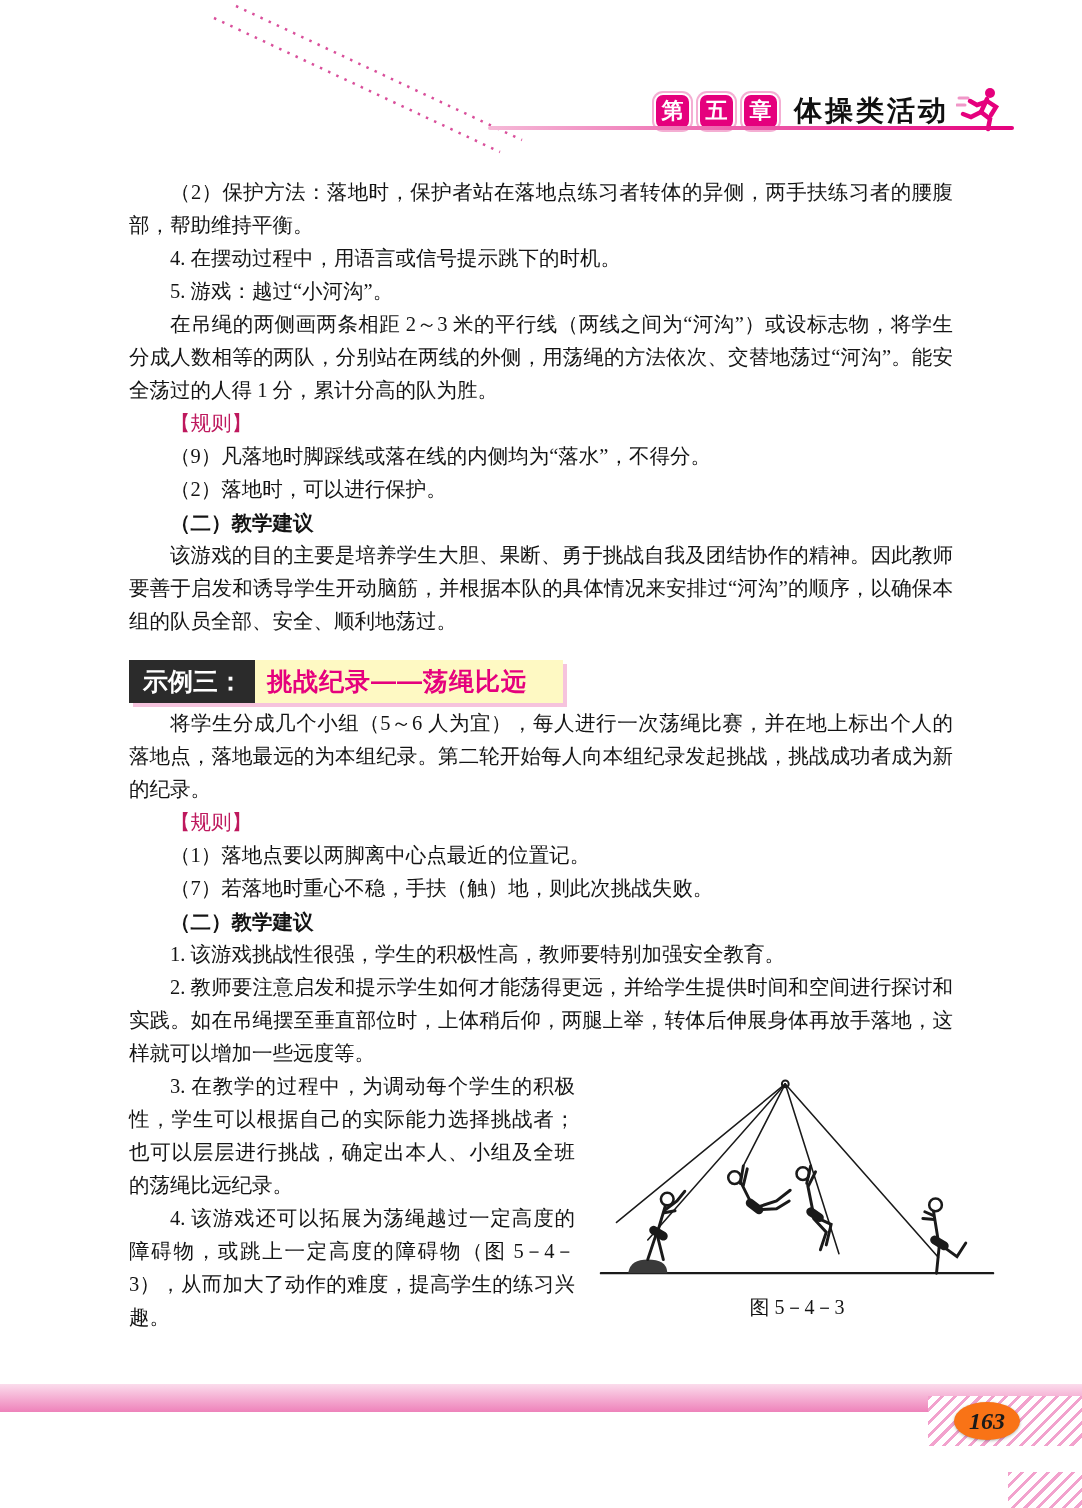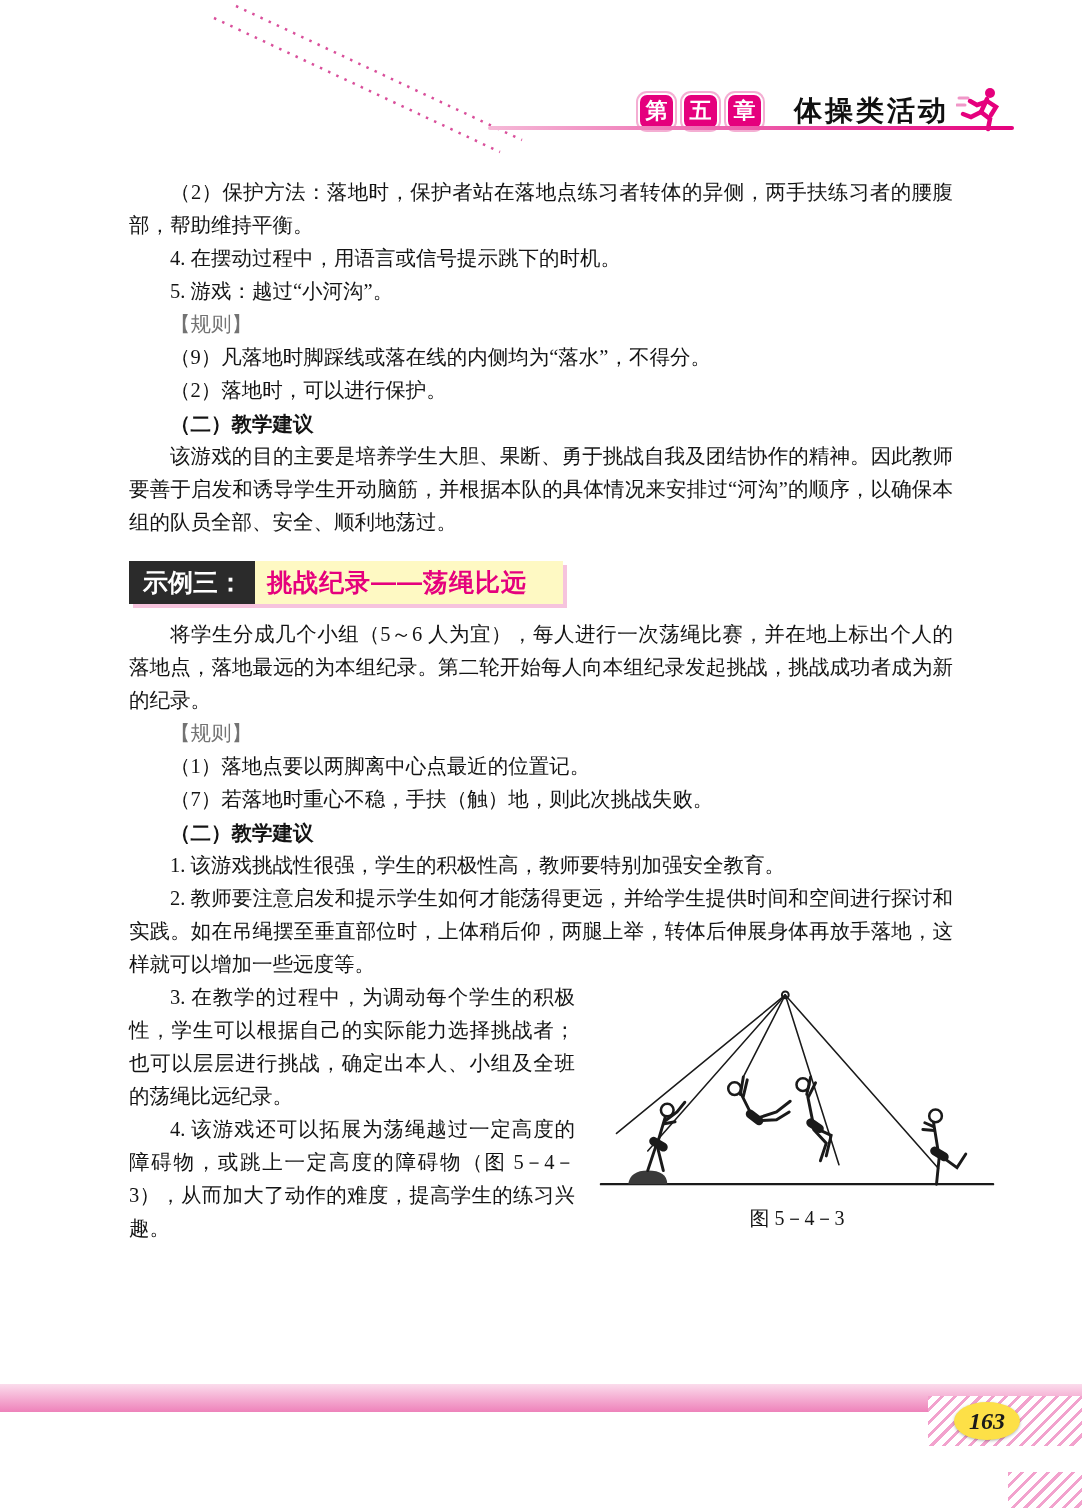--- a/index.html
+++ b/index.html
@@ -38,21 +38,21 @@
     font-family: "Liberation Sans", sans-serif;
     font-weight: bold; font-size: 22px;
     box-shadow: 0 0 0 2px #ffffff, 0 0 0 4px #f4aed3;
     margin: 0 2px;
   }
   .chapter-title {
     font-family: "Liberation Sans", sans-serif;
     font-weight: bold;
     font-size: 28px;
     letter-spacing: 3px;
-    margin-left: 24px;
+    margin-left: 8px;
     color: #101010;
   }
   .header-rule {
     position: absolute;
     top: 126px; left: 488px; right: 68px;
     height: 4px;
     background: linear-gradient(to right, #f5b9d7, #e5007d);
     border-radius: 2px;
   }
 
@@ -63,32 +63,32 @@
     left: 129px;
     width: 824px;
   }
   .content p {
     margin: 0;
     font-size: 20.5px;
     line-height: 33px;
     text-indent: 2em;
     text-align: justify;
   }
-  .content p.rule { color: #737373; }
+  .content p.rule { color: #be185d; }
   .content p.heading {
     font-family: "Liberation Sans", sans-serif;
     font-weight: bold;
   }
 
   
   .section-bar {
     display: flex;
     align-items: stretch;
     width: fit-content;
-    margin: 22px 0 14px 0;
+    margin: 22px 0 4px 0;
     font-family: "Liberation Sans", sans-serif;
     font-weight: bold;
     font-size: 25px;
     box-shadow: 4px 4px 0 #f6c3dd;
   }
   .section-label {
     background: #2b2b2b;
     color: #ffffff;
     padding: 5px 12px 5px 14px;
     display: flex; align-items: center;
@@ -124,21 +124,21 @@
   .hatch {
     position: absolute;
     background: repeating-linear-gradient(135deg, #f2a2cd 0 3px, #ffffff 3px 9px);
   }
   .hatch-1 { left: 928px; top: 1396px; width: 154px; height: 50px; }
   .hatch-2 { left: 1008px; top: 1472px; width: 74px; height: 36px; }
   .page-number {
     position: absolute;
     left: 954px; top: 1402px;
     width: 66px; height: 38px;
-    background: #fde047;
+    background: #f97316;
     border-radius: 50%;
     display: flex; align-items: center; justify-content: center;
     font-style: italic;
     font-weight: bold;
     font-size: 24px;
     color: #1a1a1a;
     box-shadow: 0 1px 3px rgba(0,0,0,.3);
   }
 </style>
 </head>
@@ -173,20 +173,21 @@
       </svg>
     </span>
   </div>
   <div class="header-rule"></div>
 
   <div class="content">
 
     <p class="body">（2）保护方法：落地时，保护者站在落地点练习者转体的异侧，两手扶练习者的腰腹部，帮助维持平衡。</p>
     <p class="body">4. 在摆动过程中，用语言或信号提示跳下的时机。</p>
     <p class="body">5. 游戏：越过“小河沟”。</p>
+    <p class="body">在吊绳的两侧画两条相距 2～3 米的平行线（两线之间为“河沟”）或设标志物，将学生分成人数相等的两队，分别站在两线的外侧，用荡绳的方法依次、交替地荡过“河沟”。能安全荡过的人得 1 分，累计分高的队为胜。</p>
     <p class="rule">【规则】</p>
     <p class="body">（9）凡落地时脚踩线或落在线的内侧均为“落水”，不得分。</p>
     <p class="body">（2）落地时，可以进行保护。</p>
     <p class="heading">（二）教学建议</p>
     <p class="body">该游戏的目的主要是培养学生大胆、果断、勇于挑战自我及团结协作的精神。因此教师要善于启发和诱导学生开动脑筋，并根据本队的具体情况来安排过“河沟”的顺序，以确保本组的队员全部、安全、顺利地荡过。</p>
 
     <div class="section-bar">
       <span class="section-label">示例三：</span>
       <span class="section-title">挑战纪录——荡绳比远</span>
     </div>

